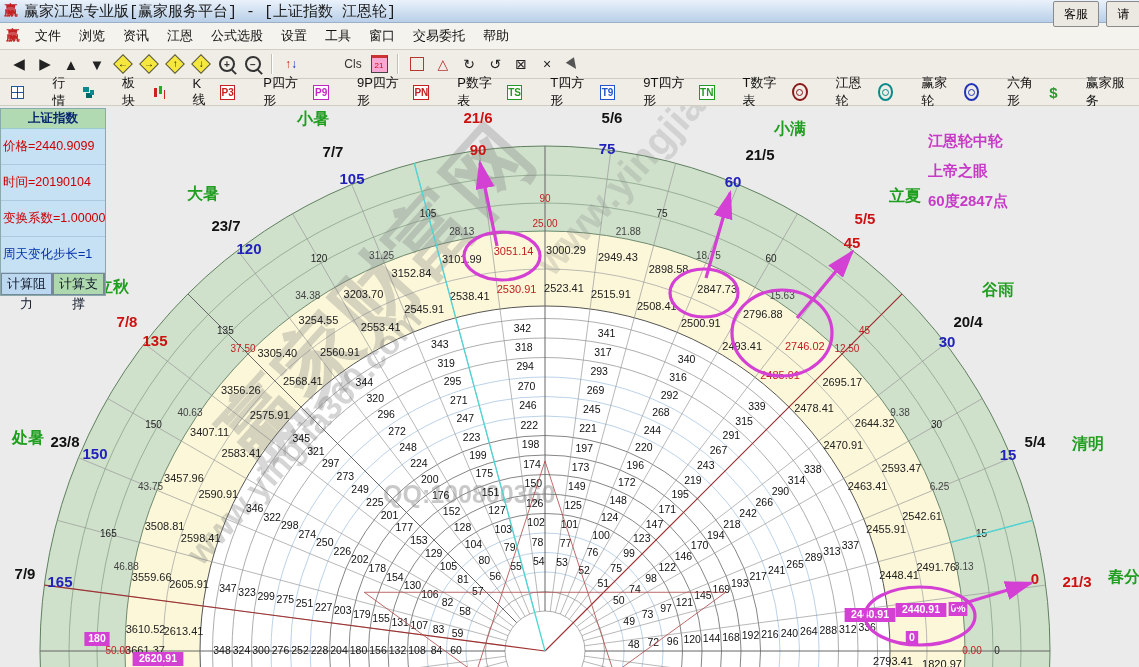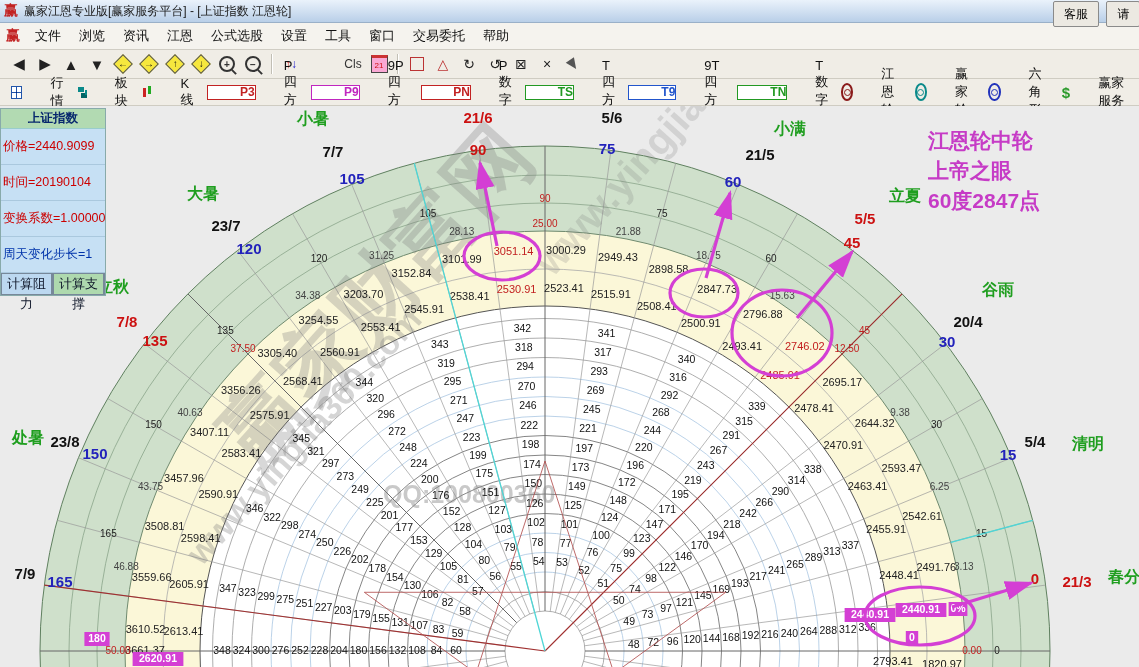--- a/index.html
+++ b/index.html
@@ -1,21 +1,21 @@
 <!DOCTYPE html>
 <html><head>
 <meta charset="utf-8">
 <style>
   html,body{margin:0;padding:0;width:1139px;height:667px;overflow:hidden;
     font-family:"Liberation Sans","DejaVu Sans",sans-serif;background:#ebebeb;}
   
   .titlebar{height:22px;background:linear-gradient(#eaf2fb,#b9cfe8);
     border-bottom:1px solid #9ab0c8;display:flex;align-items:center;padding:0 4px;position:relative;}
   .logo{color:#c22222;font-weight:bold;font-size:14px;margin-right:6px;}
-  .titlebar .title{font-size:12px;color:#1a1a1a;}
+  .titlebar .title{font-size:15px;color:#1a1a1a;font-family:Liberation Mono, monospace;}
   .tb-buttons{position:absolute;right:0;top:1px;width:86px;overflow:hidden;white-space:nowrap;}
   .tb-btn{font-size:12px;height:26px;padding:0 10px;background:#ece9e2;border:1px solid #8a8a8a;
     border-radius:2px;margin-right:3px;}
   
   .menubar{height:26px;background:#f5f3ee;border-bottom:1px solid #d0cdc4;
     display:flex;align-items:center;padding:0 6px;font-size:13px;color:#111;}
   .menu-item{margin:0 9px;cursor:default;}
   
   .toolbar{height:28px;background:#f0ede6;border-bottom:1px solid #cfccc2;
     display:flex;align-items:center;padding:0 6px;font-size:13px;color:#111;}
@@ -36,22 +36,22 @@
   .cal{width:15px;height:14px;border:1px solid #444;background:#f9a8d4;font-size:8px;color:#c11;
     display:inline-flex;align-items:center;justify-content:center;border-top:3px solid #c33;}
   .redsq{width:12px;height:12px;border:1px solid #b33;background:transparent;}
   .redtri{color:#b33;font-size:14px;}
   .rot{font-size:14px;color:#222;}
   .boxx{font-size:14px;color:#222;}
   .pointer{width:0;height:0;border-left:5px solid transparent;border-right:5px solid transparent;
     border-top:11px solid #555;transform:rotate(-35deg);}
   .t2item{display:inline-flex;align-items:center;margin:0 5px;cursor:default;gap:24px;}
   .t2item .ic{margin-right:4px;display:inline-flex;align-items:center;justify-content:center;}
-  .boxtag{width:16px;height:13px;border:1px solid;font-size:12px;font-weight:bold;
-    display:inline-flex;align-items:center;justify-content:center;background:#fff;padding-left:32px;}
+  .boxtag{width:16px;height:13px;border:1px solid;font-size:10px;font-weight:bold;
+    display:inline-flex;align-items:center;justify-content:center;background:#fff;}
   .wheelic{width:14px;height:14px;border:2px solid;border-radius:50%;
     display:inline-flex;align-items:center;justify-content:center;}
   .wheelic i{width:5px;height:5px;border:1.5px solid;border-radius:50%;}
   .dollaric{color:#2a9a2a;font-weight:bold;font-size:15px;}
   .tableic{width:14px;height:11px;border:1px solid #2255aa;
     background:linear-gradient(#fff 45%,#2255aa 45%,#2255aa 55%,#fff 55%),
     linear-gradient(90deg,#fff 45%,#2255aa 45%,#2255aa 55%,#fff 55%);background-blend-mode:multiply;}
   .blocksic{width:13px;height:11px;background:
     linear-gradient(#0a8a8a,#0a8a8a) 0 0/6px 5px no-repeat,
     linear-gradient(#0a8a8a,#0a8a8a) 7px 3px/6px 5px no-repeat,
@@ -70,21 +70,21 @@
     border-bottom:1px solid #9cc;font-weight:bold;}
   .panel .prow{height:19px;line-height:19px;padding:8px 2px;border-bottom:1px solid #aac8de;
     white-space:nowrap;overflow:hidden;color:#c00;}
   .panel .prow.blue{color:#0033aa;}
   .panel .pbtns{display:flex;}
   .panel .pbtn{flex:1;height:20px;font-size:13px;border:1px solid #789;
     border-right-width:2px;background:#bcd8f0;color:#0f172a;text-align:center;line-height:20px;cursor:default;}
   .panel .pbtn.green{background:#aed9ae;}
   
   .annotation{position:absolute;left:928px;top:20px;z-index:4;color:#c63bc6;
-    font-size:21px;line-height:30px;font-weight:600;}
+    font-size:15px;line-height:30px;font-weight:600;}
 </style>
 </head>
 <body>
 
 <div class="titlebar">
   <span class="logo">赢</span>
   <span class="title">赢家江恩专业版[赢家服务平台] - [上证指数 江恩轮]</span>
   <span class="tb-buttons">
     <button class="tb-btn">客服</button>
     <button class="tb-btn">请</button>

